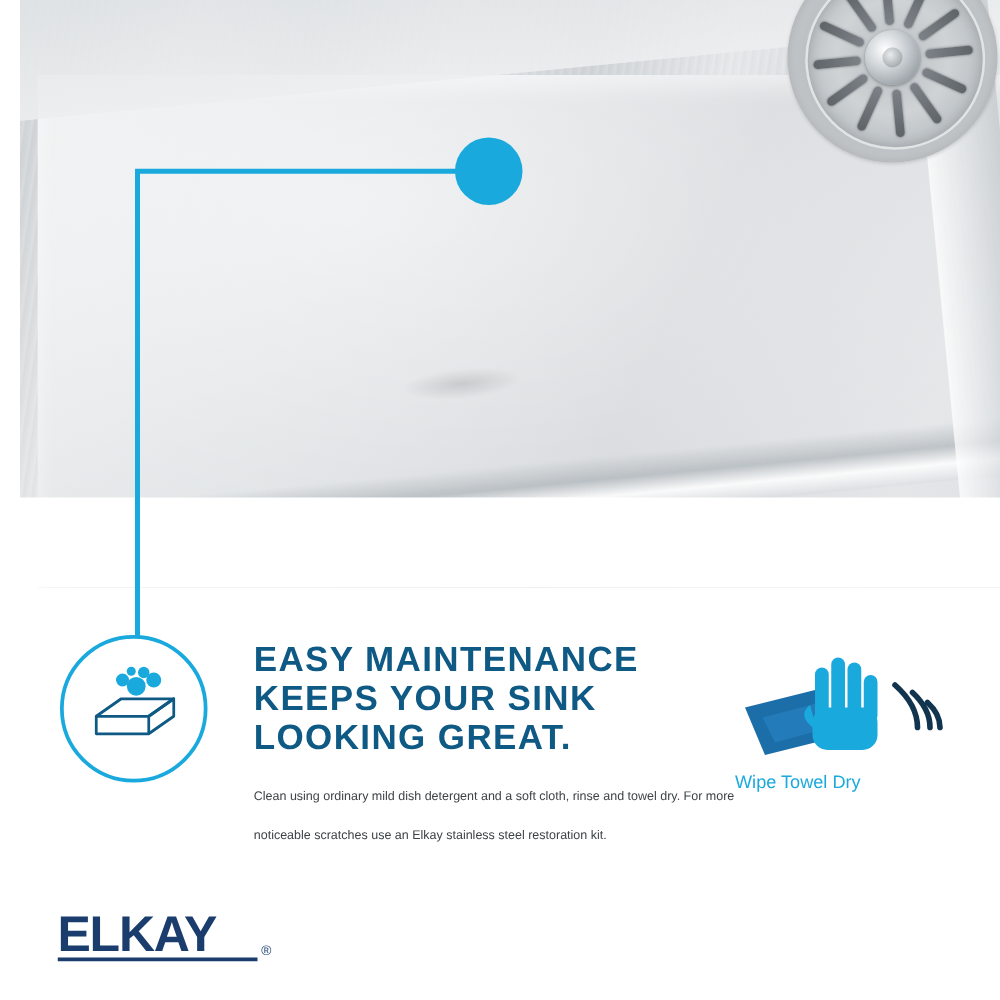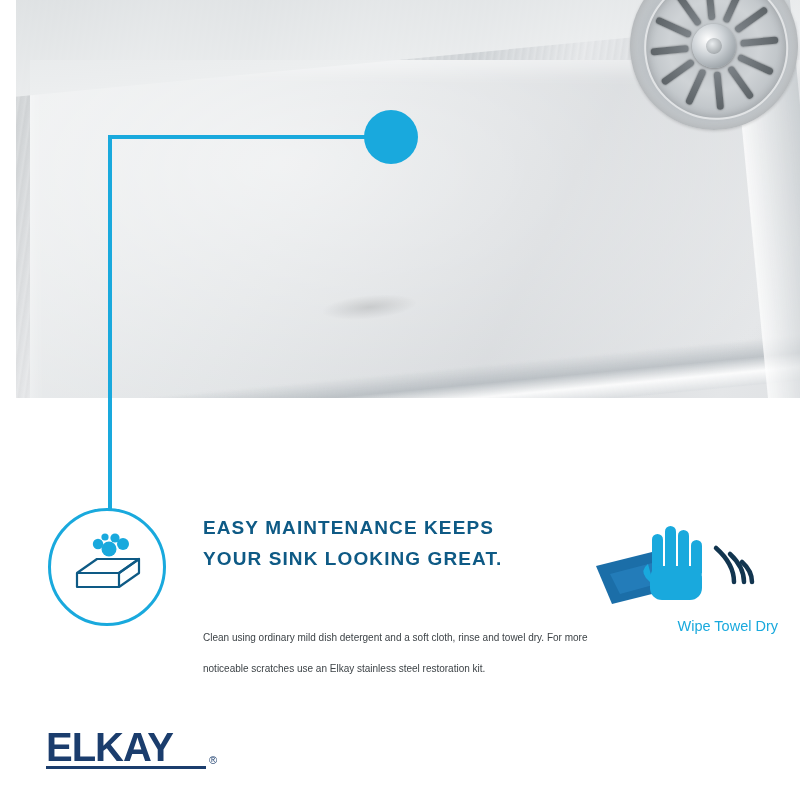--- a/index.html
+++ b/index.html
@@ -220,21 +220,21 @@
     background: #ffffff;
     box-sizing: border-box;
   }
   .headline {
     position: absolute;
     left: 203px;
     top: 512px;
     width: 330px;
     color: #0e5a85;
     font-weight: bold;
-    font-size: 19px;
+    font-size: 28px;
     line-height: 31px;
     letter-spacing: 1.1px;
     text-transform: uppercase;
   }
   .body-copy {
     position: absolute;
     left: 203px;
     top: 622px;
     width: 400px;
     color: #3d4347;
@@ -246,21 +246,21 @@
     left: 590px;
     top: 512px;
     width: 180px;
     height: 130px;
   }
   .wipe-caption {
     position: absolute;
     left: 588px;
     top: 618px;
     width: 190px;
-    text-align: right;
+    text-align: left;
     color: #19a9dd;
     font-size: 14.5px;
   }
 
   
   .logo {
     position: absolute;
     left: 46px;
     top: 728px;
     width: 220px;

